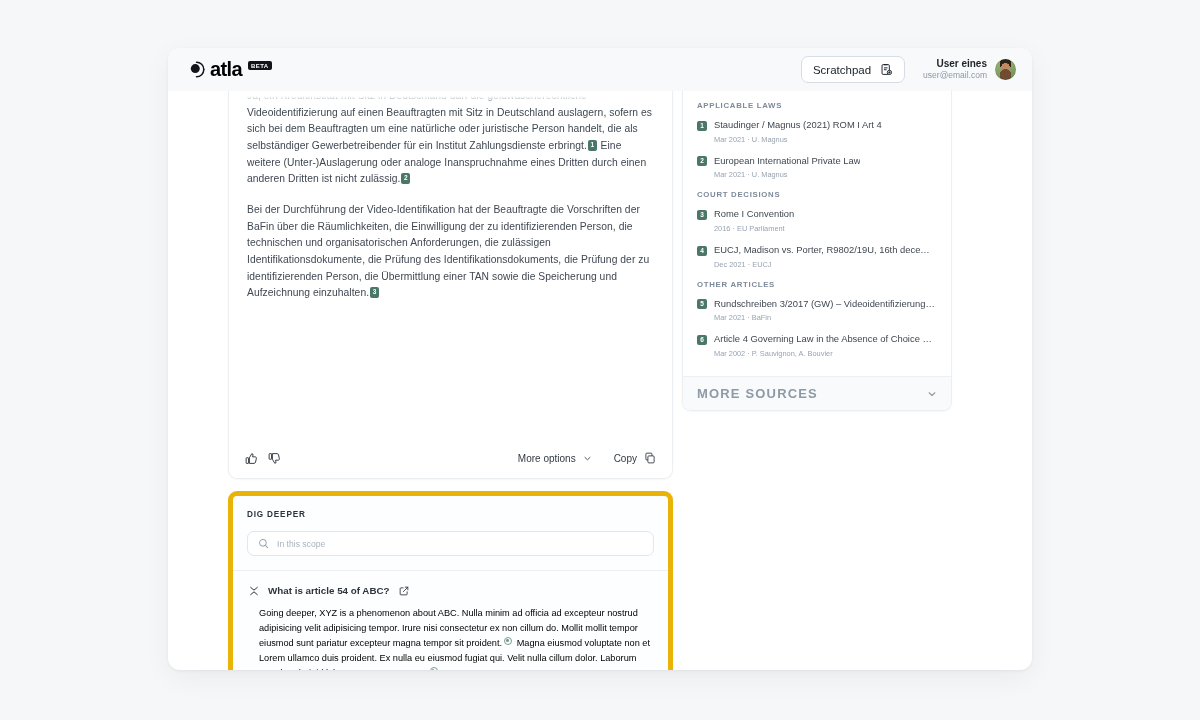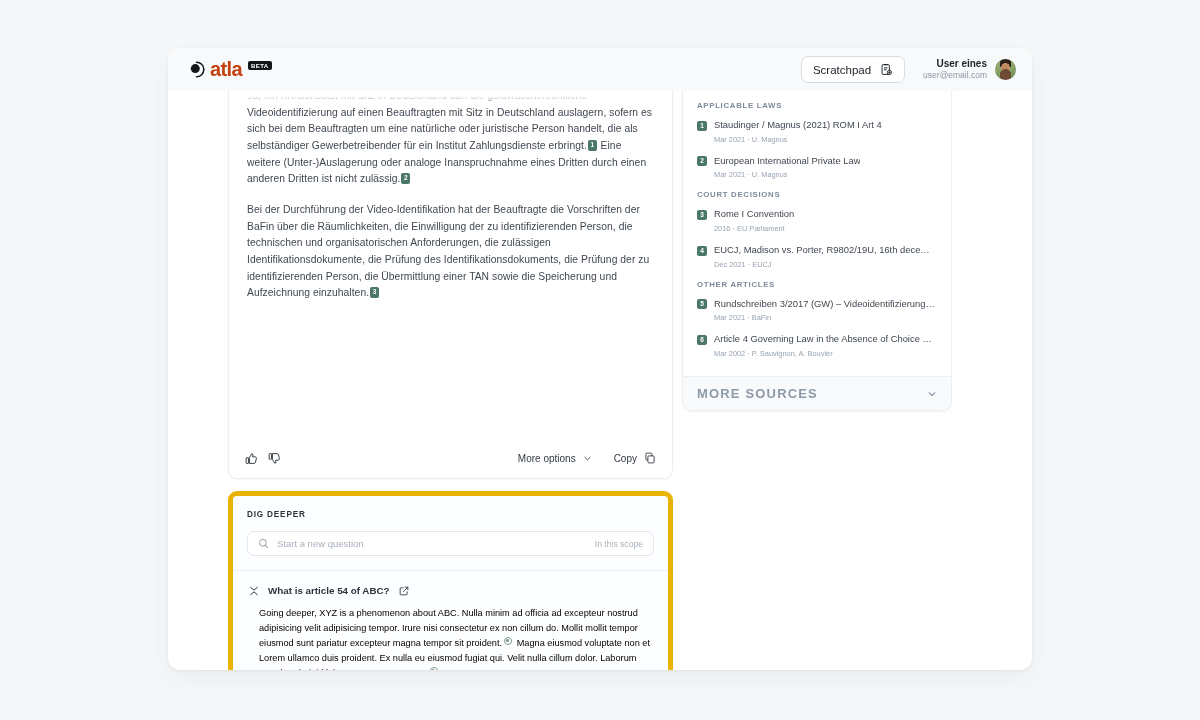--- a/index.html
+++ b/index.html
@@ -47,21 +47,21 @@
   .logo-mark {
     width: 17px; height: 17px;
     position: relative;
     flex: none;
   }
   .logo-mark svg { display:block; }
   .logo-text {
     font-size: 20px;
     font-weight: 700;
     letter-spacing: -0.6px;
-    color: #c2410c;
+    color: #000000;
     line-height: 1;
     position: relative;
     top: -1px;
   }
   .logo-beta {
     background: #111418;
     color: #ffffff;
     font-size: 6px;
     font-weight: 700;
     letter-spacing: .4px;
@@ -553,21 +553,20 @@
         <div class="dig-title">DIG DEEPER</div>
       </div>
 
       <div class="dig-search">
         <span>
           <svg width="11" height="11" viewBox="0 0 14 14" fill="none" stroke="#9aa4b0" stroke-width="1.3" stroke-linecap="round">
             <circle cx="6.2" cy="6.2" r="4.2"></circle>
             <path d="M9.4 9.4 12.3 12.3"></path>
           </svg>
         </span>
-        <input type="text" value="" placeholder="Start a new question" style="">
         <span class="scope-tag">In this scope</span>
       </div>
 
       <div class="dig-divider"></div>
 
       <div class="dig-thread">
         <div class="thread-q">
           <span>
             <svg width="10" height="10" viewBox="0 0 12 12" fill="none" stroke="#2c343d" stroke-width="1.2" stroke-linecap="round" stroke-linejoin="round">
               <path d="M2 1.6 6 5 10 1.6"></path>

